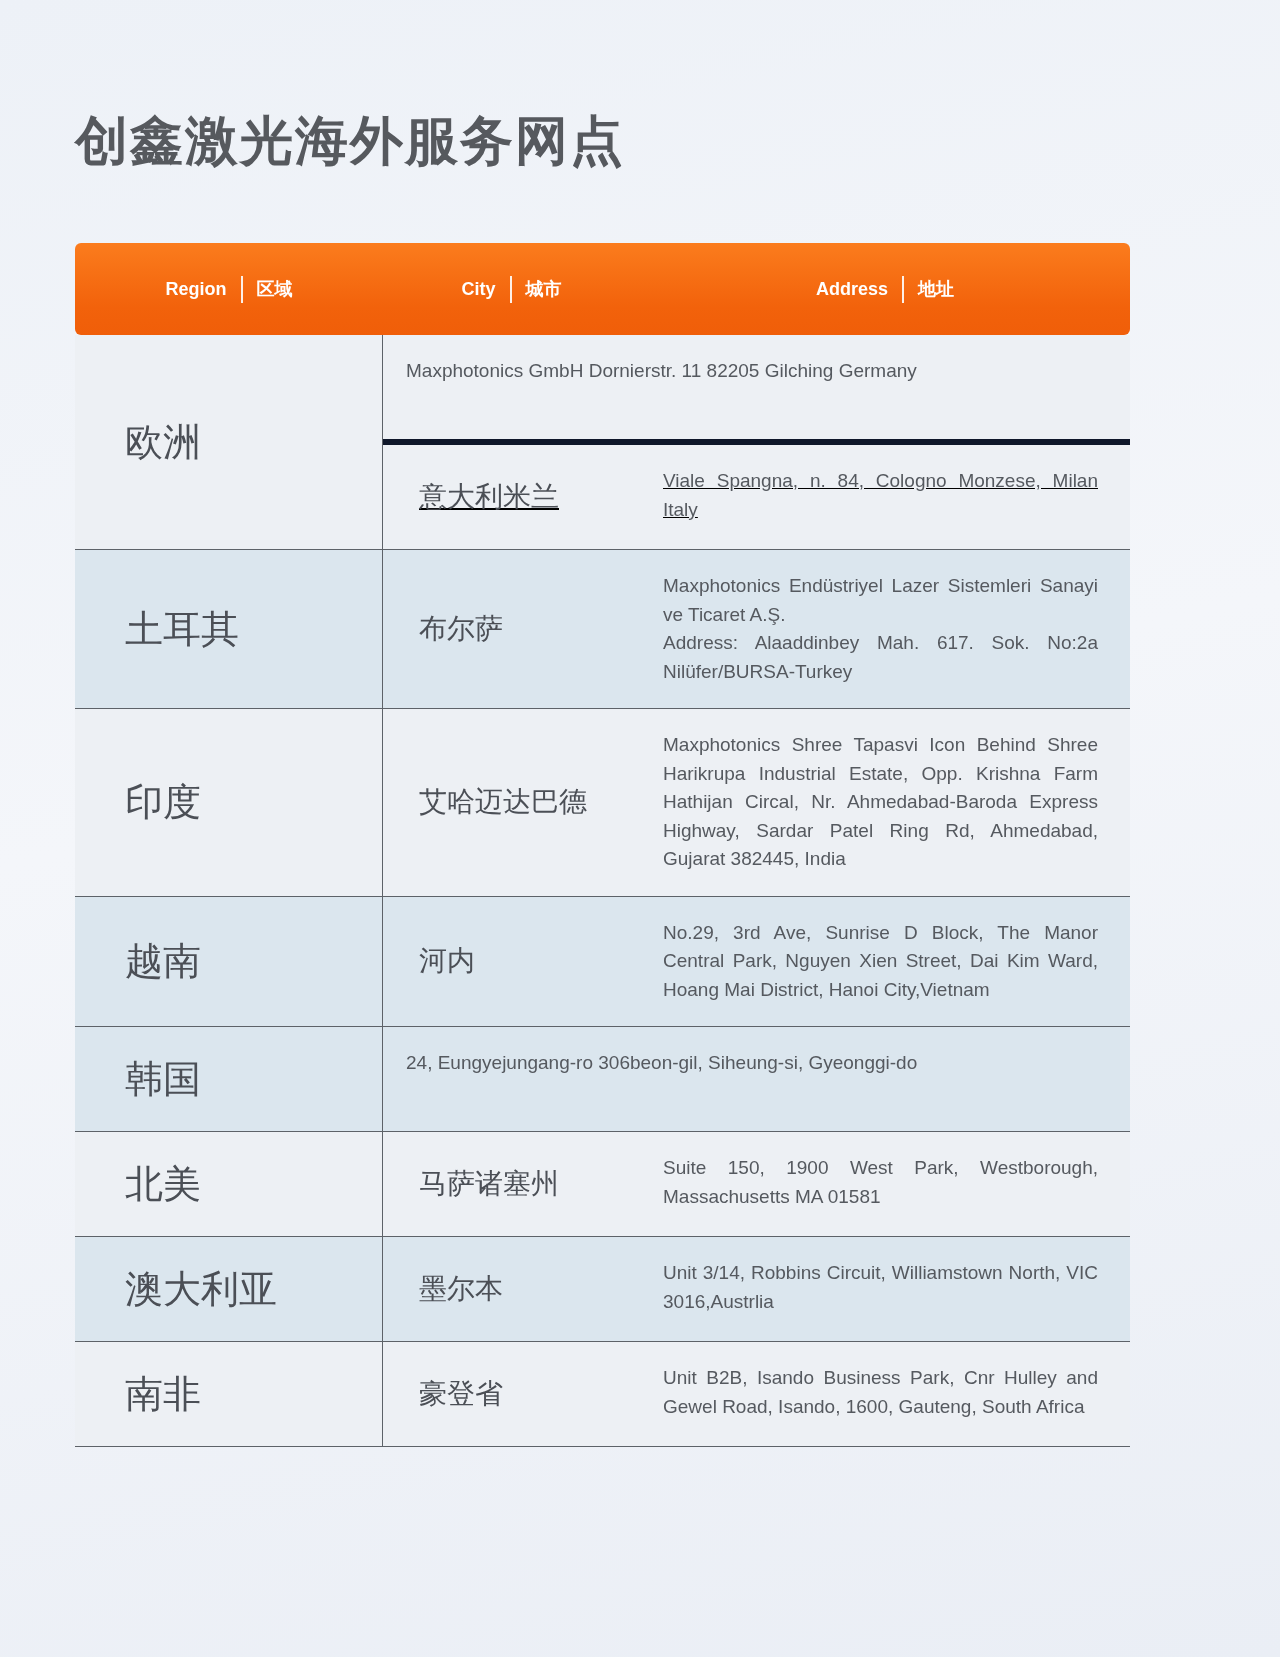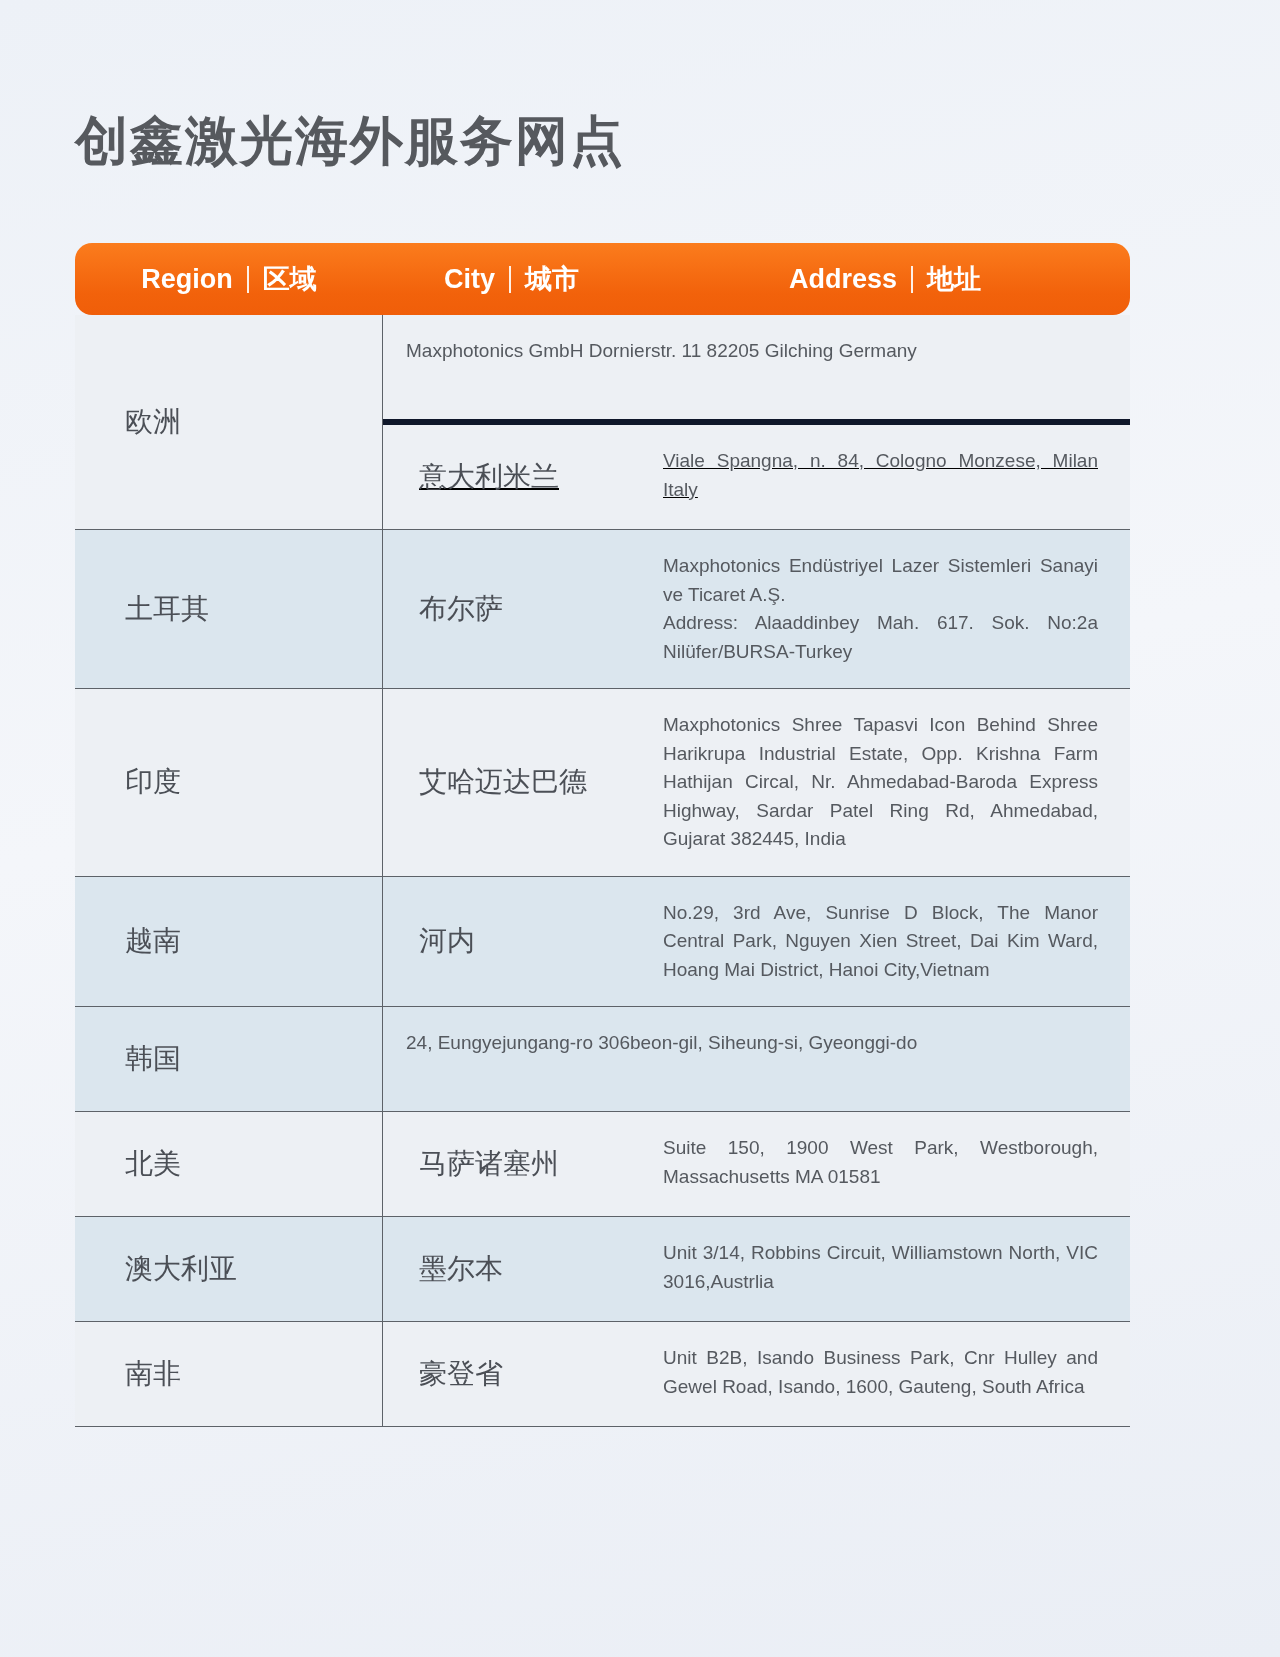--- a/index.html
+++ b/index.html
@@ -15,44 +15,44 @@
     position:absolute; top:106px; left:75px; width:1055px;
     margin:0; text-align:left;
     font-size:53px; font-weight:800; letter-spacing:2px;
     color:#56595e;
   }
 
   .table-wrap { position:absolute; top:243px; left:75px; width:1055px; }
 
   
   .thead {
-    height:72px; border-radius:17px;
+    height:92px; border-radius:6px;
     background:linear-gradient(180deg,#fb7c1d 0%,#f2620b 70%,#f05e09 100%);
     display:flex; align-items:center;
-    color:#ffffff; font-weight:700; font-size:27px;
+    color:#ffffff; font-weight:700; font-size:18px;
   }
   .th { display:flex; align-items:center; justify-content:center; gap:14px; }
   .th-region { width:308px; }
   .th-city   { width:257px; }
   .th-address{ flex:1; }
   .vbar { width:2px; height:27px; background:rgba(255,255,255,0.9); }
 
   
   .tbody { border-bottom:1px solid #5d6268; }
   .group { display:flex; }
   .group.light  { background:#edf0f4; }
   .group.shaded { background:#dbe6ee; }
   .group + .group { border-top:1px solid #5d6268; }
 
   .region-cell {
     width:308px; box-sizing:border-box;
     border-right:1px solid #5d6268;
     display:flex; align-items:center;
     padding-left:50px;
-    font-size:28px; color:#4b4f56;
+    font-size:38px; color:#4b4f56;
   }
   .subrows { flex:1; display:flex; flex-direction:column; }
   .subrow { display:flex; min-height:104px; }
   .subrow + .subrow { border-top:6px solid #0f172a;text-decoration:underline; }
 
   .city-cell {
     width:257px; box-sizing:border-box;
     display:flex; align-items:center;
     padding-left:36px;
     font-size:28px; color:#4b4f56;

